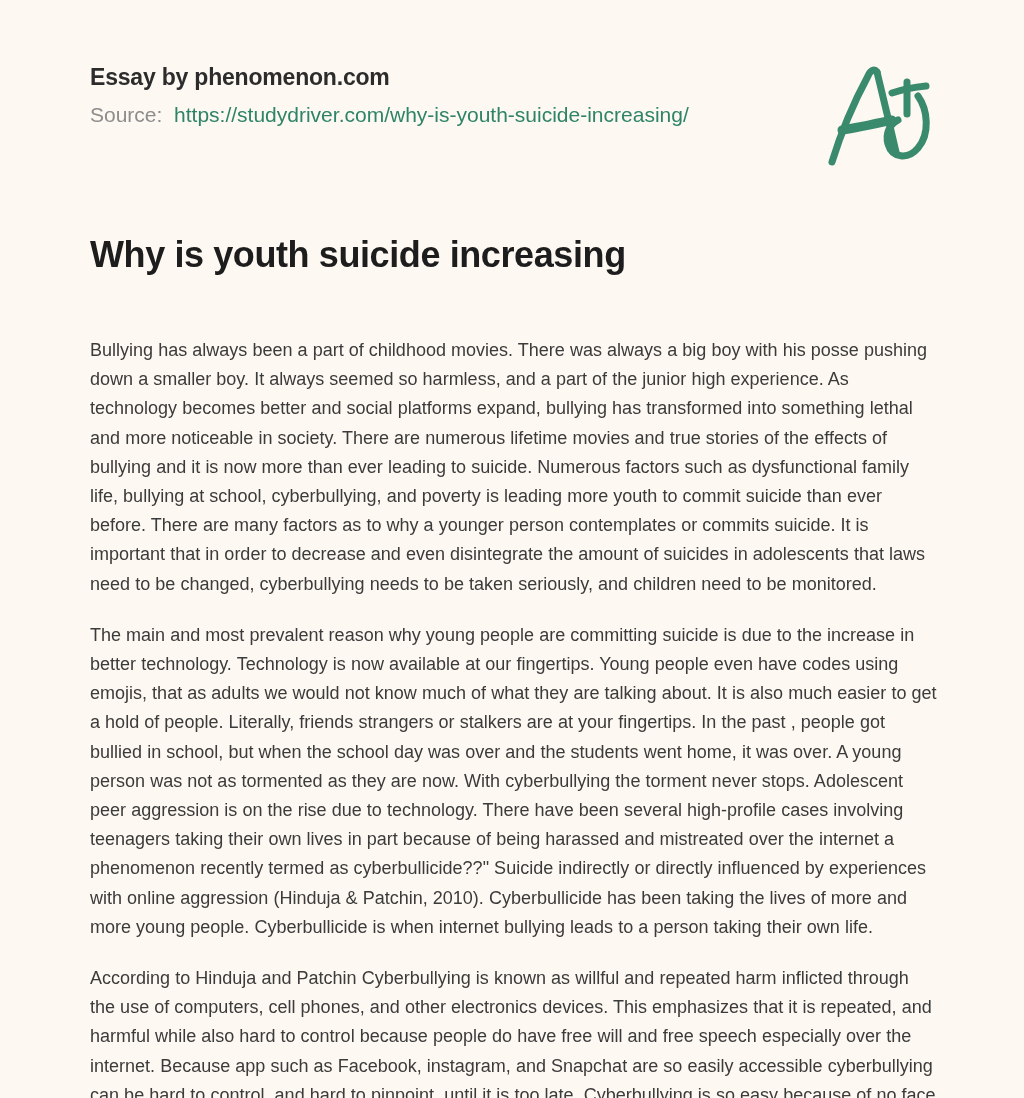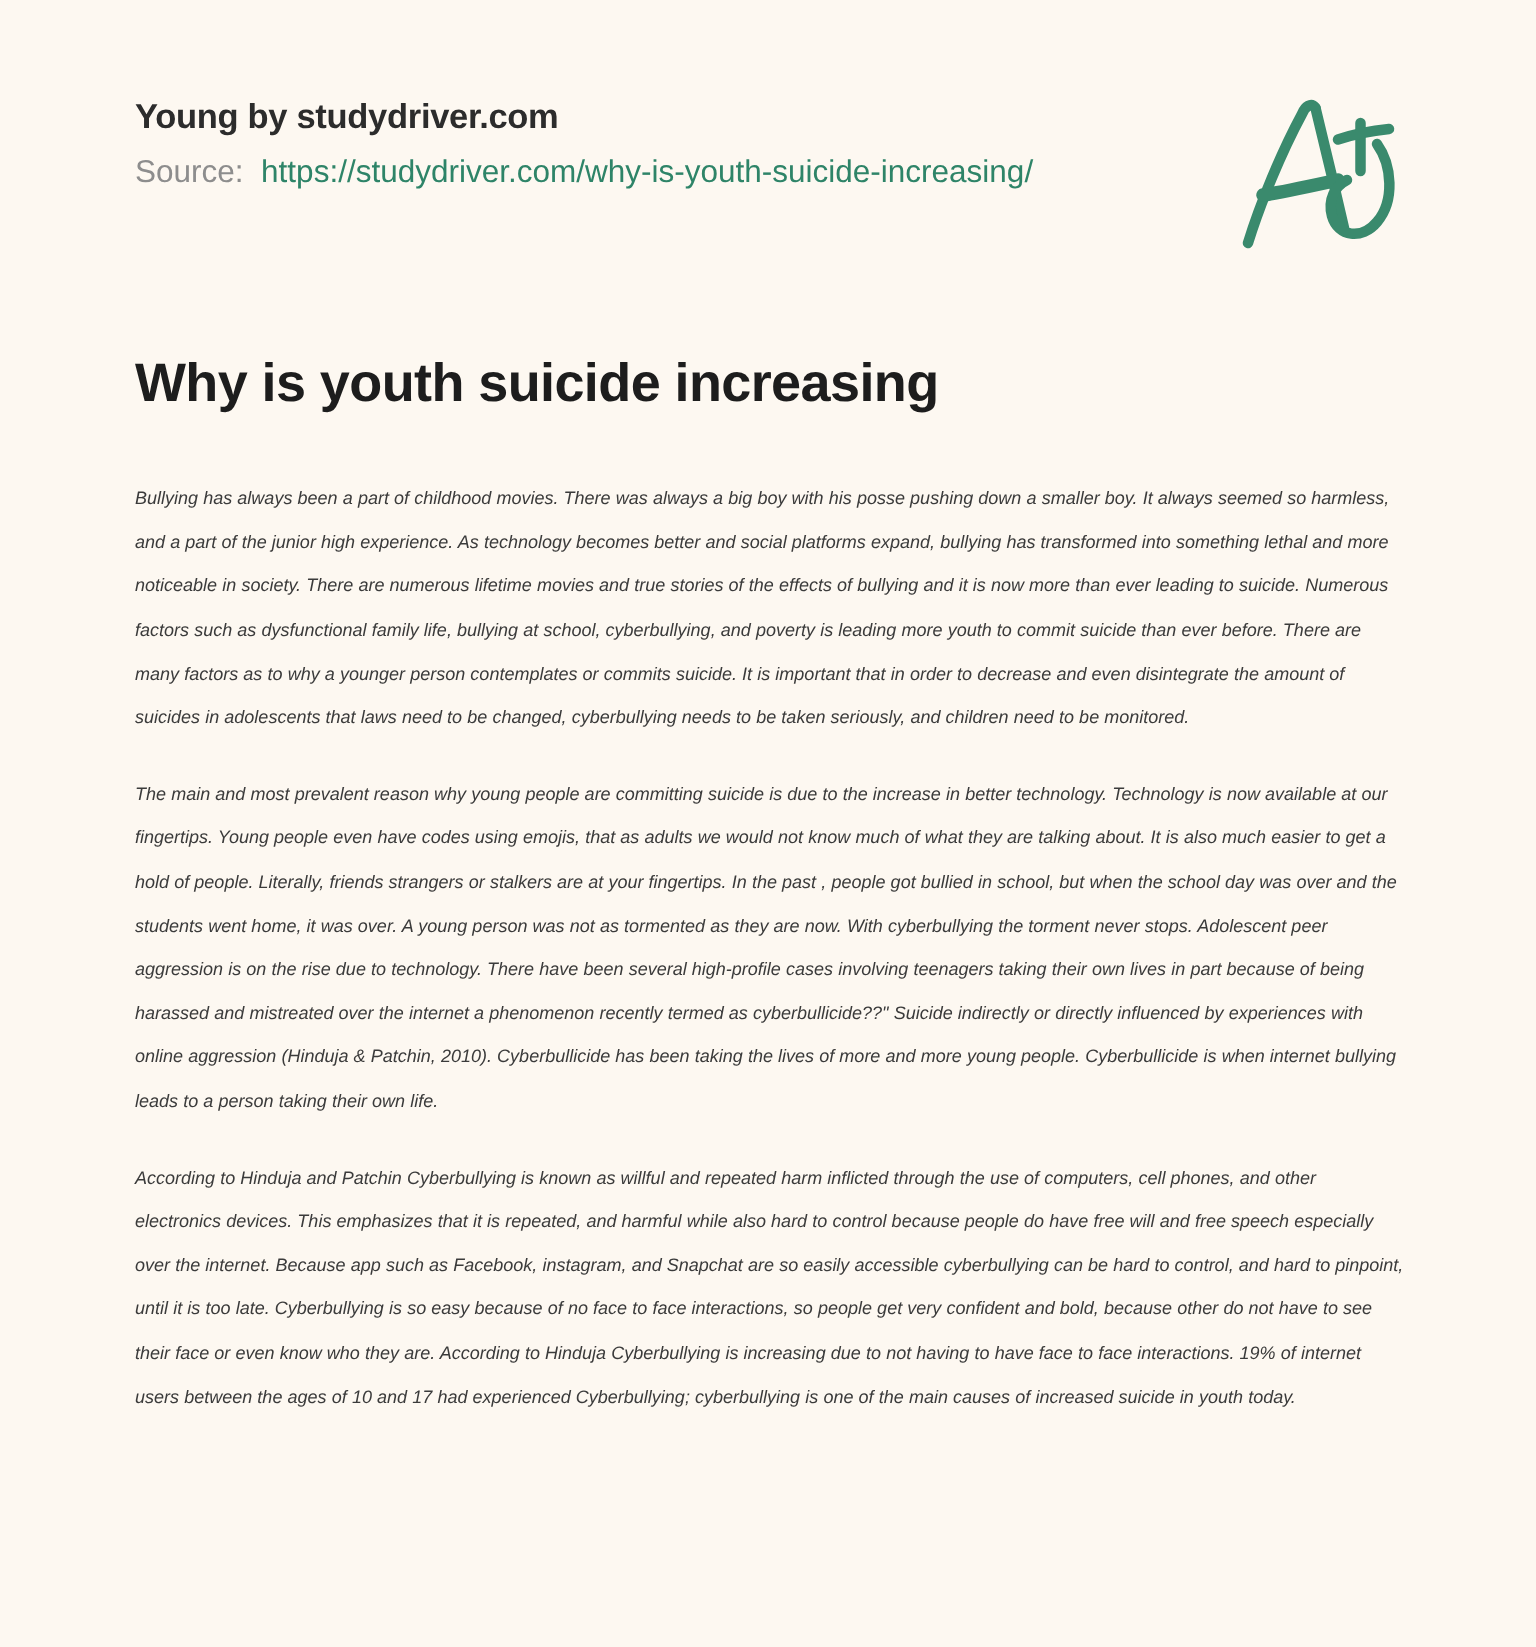--- a/index.html
+++ b/index.html
@@ -87,46 +87,45 @@
     top: 232px;
     width: 848px;
   }
 
   .article-title {
     font-size: 36px;
     font-weight: bold;
     color: #1d1d1d;
     letter-spacing: -0.4px;
     line-height: 46px;
-    margin: 0 0 40px 0;
+    margin: 0 0 58px 0;
   }
 
   .article-body p {
     margin: 0 0 22px 0;
-    font-size: 12px;
+    font-size: 18px;
     line-height: 29.2px;
     color: #3b3b3b;
     text-align: left;
     word-spacing: 0.1px;
-    font-style: italic;
   }
 
   .article-body p:last-child {
     margin-bottom: 0;
   }
 </style>
 </head>
 <body>
 
 <div class="page">
 
   <div class="header">
 
     <div class="header-left">
-      <div class="byline">Young by studydriver.com</div>
+      <div class="byline">Essay by phenomenon.com</div>
 
       <div class="source-line">
         <span class="source-label">Source:</span>
         <span>&nbsp;</span><a class="source-url" href="#">https://studydriver.com/why-is-youth-suicide-increasing/</a>
       </div>
     </div>
 
     <div class="logo">
       <svg viewBox="0 0 120 112" xmlns="http://www.w3.org/2000/svg" fill="none" stroke="#3a8a6d" stroke-width="7" stroke-linecap="round" stroke-linejoin="round">
 

